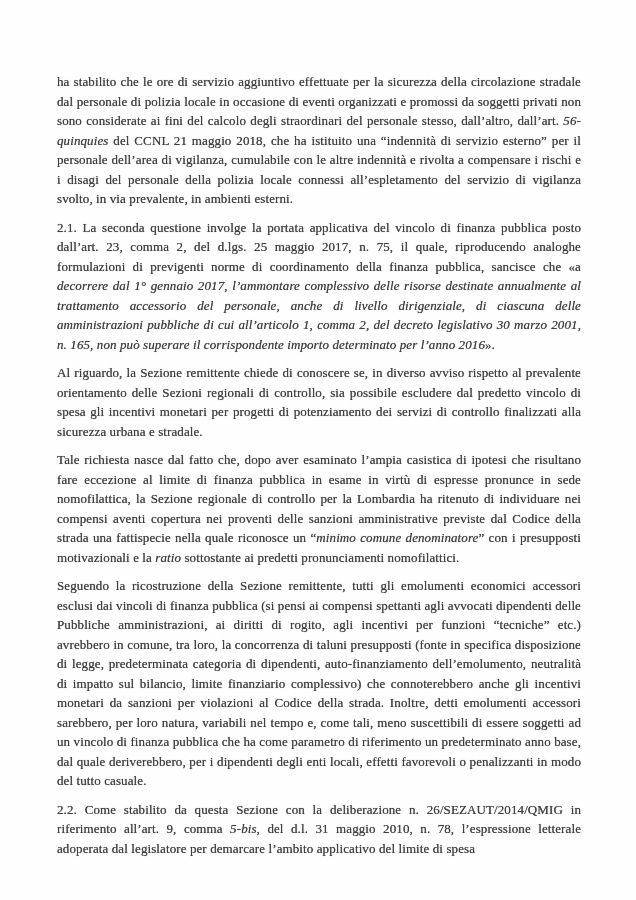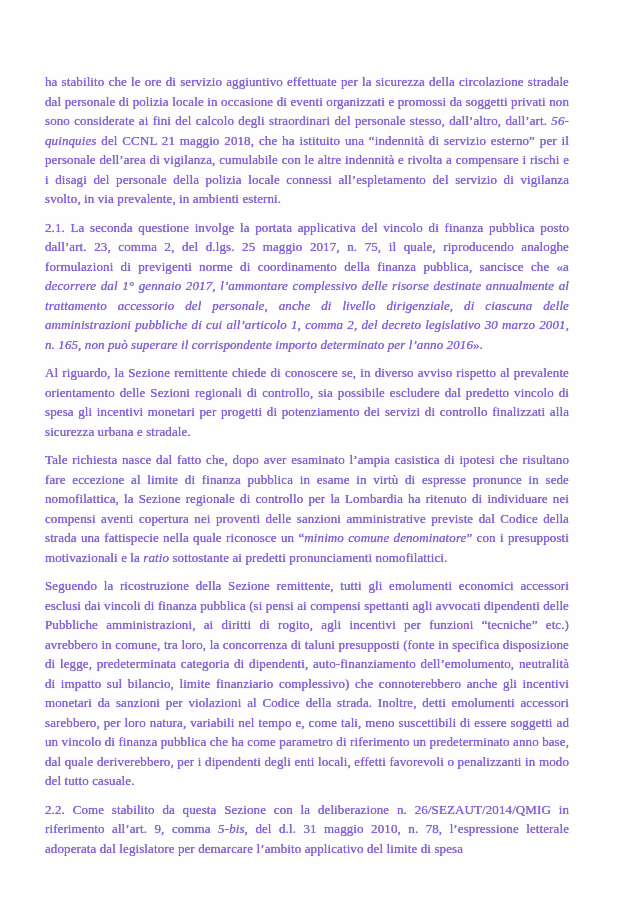--- a/index.html
+++ b/index.html
@@ -11,23 +11,23 @@
     position: relative;
     width: 636px;
     height: 900px;
     background: #fefefe;
     overflow: hidden;
     font-family: "Liberation Serif", "DejaVu Serif", serif;
   }
   .text-block {
     position: absolute;
     top: 72px;
-    left: 45px;
+    left: 57px;
     width: 524px;
-    color: #8b5cf6;
+    color: #404040;
     font-size: 13px;
     line-height: 19.5px;
     text-align: justify;
     text-shadow: 0 0 0.7px rgba(50, 50, 50, 0.75);
     letter-spacing: 0.1px;
   }
   .para {
     margin: 0 0 9px 0;
     padding: 0;
   }

